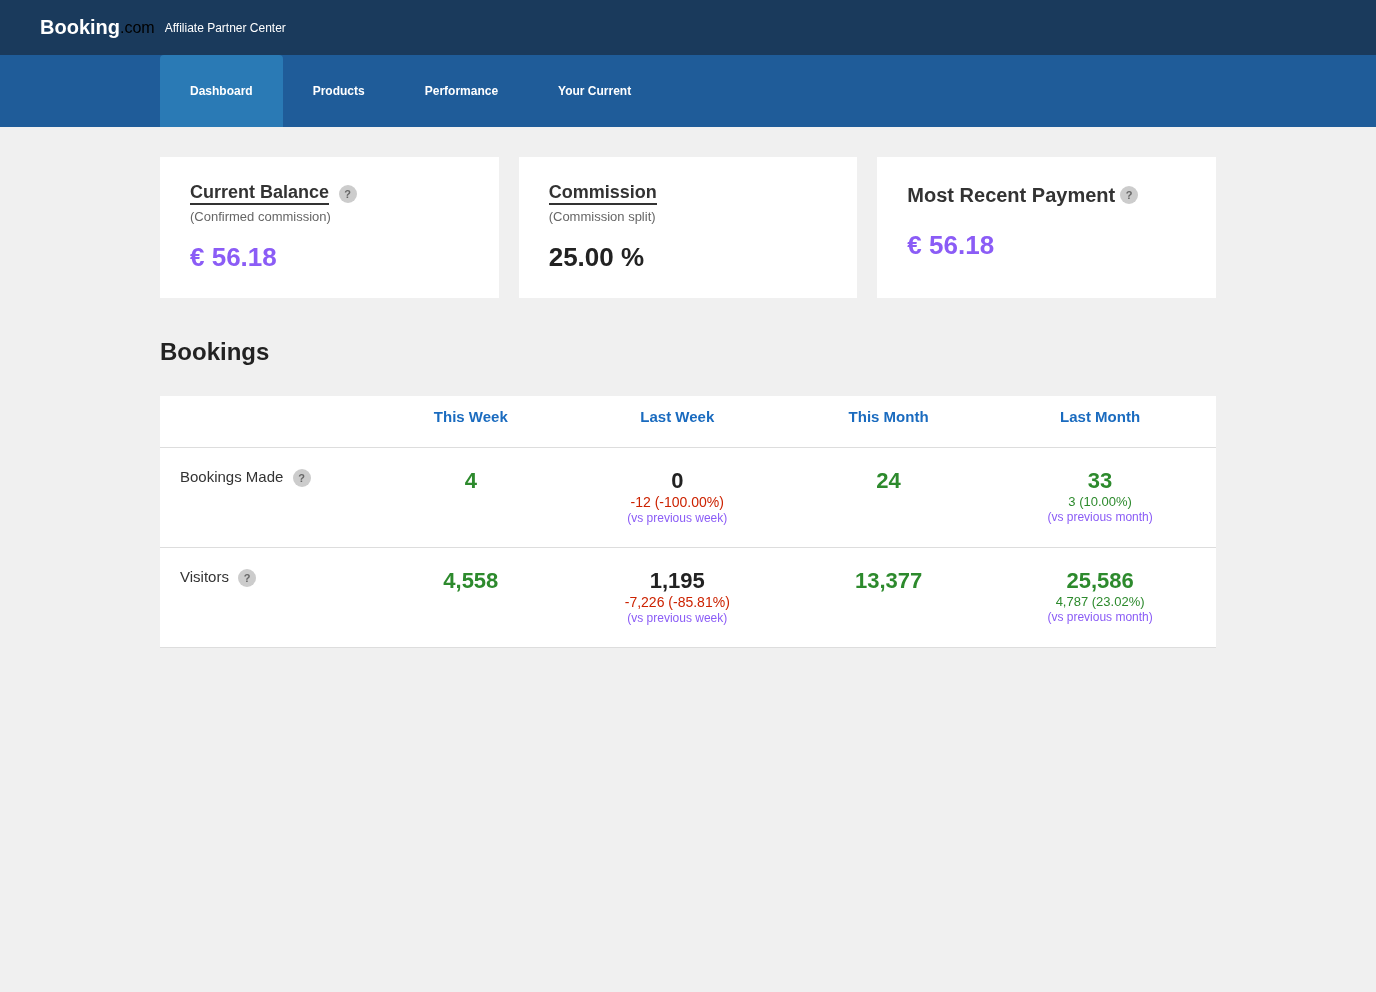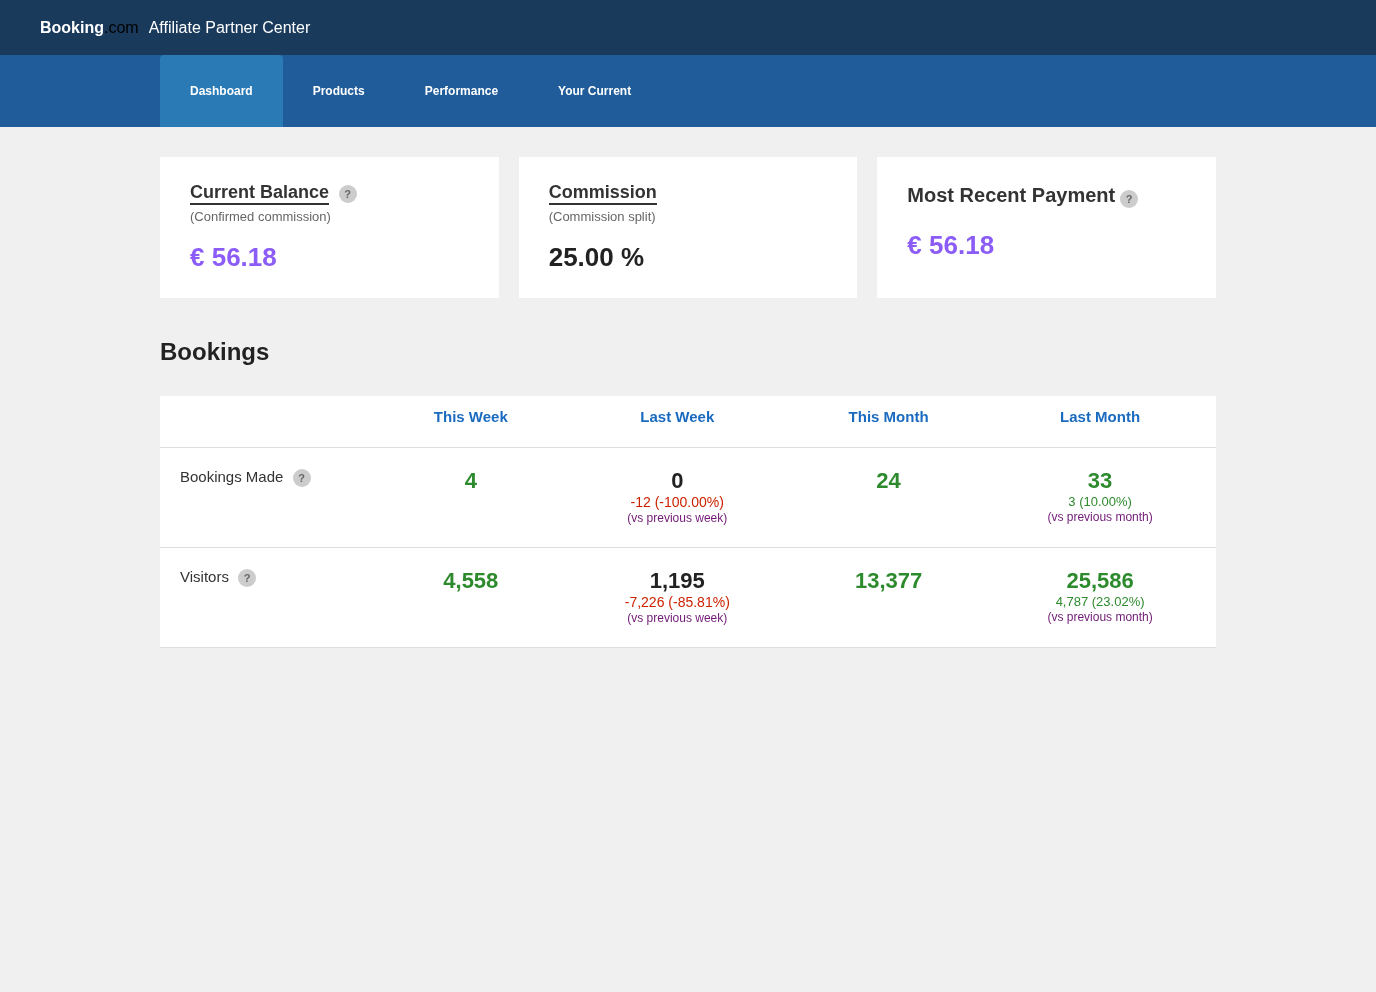--- a/index.html
+++ b/index.html
@@ -13,26 +13,26 @@
       display: flex;
       align-items: center;
     }
     .logo {
       display: flex;
       align-items: center;
       gap: 0;
     }
     .logo-booking {
       color: #fff;
-      font-size: 16px;
+      font-size: 20px;
       font-weight: bold;
     }
     .logo-subtitle {
       color: #fff;
-      font-size: 16px;
+      font-size: 12px;
       margin-left: 10px;
       font-weight: normal;
     }
 
     
     .nav-bar {
       background: #1f5c99;
       padding: 0 160px;
       display: flex;
       align-items: stretch;
@@ -174,21 +174,21 @@
       color: #cc2200;
       font-size: 14px;
       display: block;
     }
     .change-green {
       color: #2d8a2d;
       font-size: 13px;
       display: block;
     }
     .change-note {
-      color: #701a75;
+      color: #8b5cf6;
       font-size: 12px;
       display: block;
       line-height: 1.4;
     }
   </style>
 </head>
 <body>
 
 <div class="top-bar">
   <div class="logo">
@@ -220,21 +220,21 @@
 
     <div class="card">
       <div>
         <span class="card-title">Commission</span>
       </div>
       <div class="card-subtitle">(Commission split)</div>
       <div class="card-value-black">25.00 %</div>
     </div>
 
     <div class="card">
-      <div style="display:flex; align-items: center; flex-wrap: wrap; margin-bottom: 18px;">
+      <div style="display:flex; align-items: flex-start; flex-wrap: wrap; margin-bottom: 18px;">
         <span class="card-title-plain">Most Recent Payment</span>
         <span class="help-icon" style="margin-top: 4px;">?</span>
       </div>
       <div class="card-value-green">€ 56.18</div>
     </div>
 
   </div>
 
   <div>
     <div class="section-title">Bookings</div>

